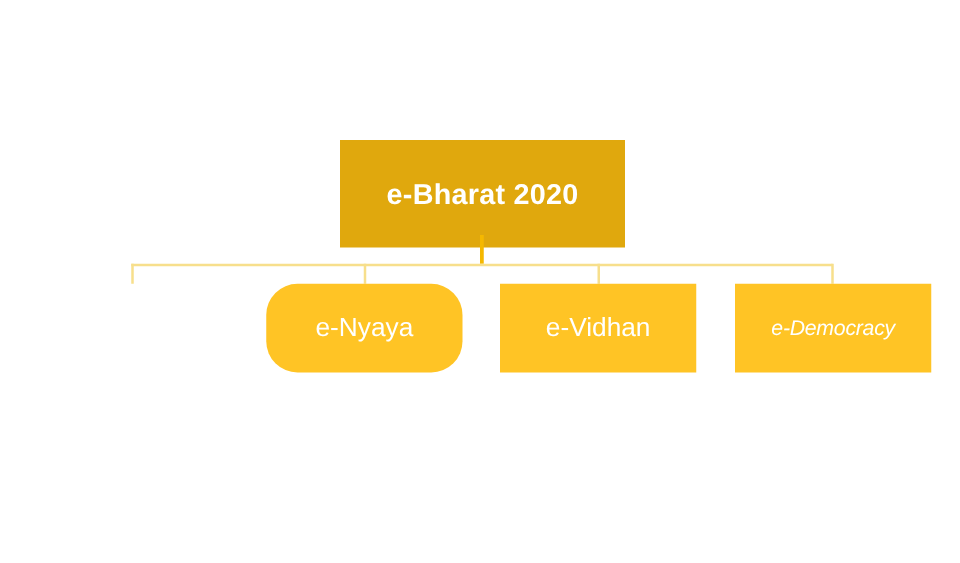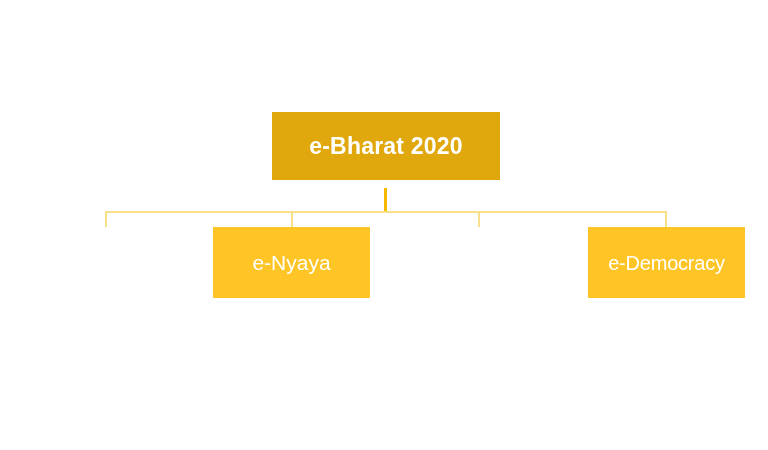--- a/index.html
+++ b/index.html
@@ -27,45 +27,46 @@
     box-sizing: border-box;
     text-align: center;
     color: #ffffff;
     user-select: none;
   }
 
   .node-root {
     left: 272px;
     top: 112px;
     width: 228px;
-    height: 68px;
+    height: 86px;
     background: #e0a80d;
     font-size: 23px;
     font-weight: bold;
     letter-spacing: 0.2px;
   }
 
   .node-child {
     top: 227px;
     width: 157px;
     height: 71px;
     background: #ffc425;
     font-size: 21px;
     font-weight: normal;
   }
 
   .node-child-1 { left: 28px; }
-  .node-child-2 { left: 213px; }
+  .node-child-2 { left: 213px; border-radius: 25px; }
   .node-child-3 { left: 400px; }
   .node-child-4 { left: 588px; }
 
   
   .node-child-4 .node-label {
-    font-size: 20px;
+    font-size: 17px;
     letter-spacing: -0.2px;
+    font-style: italic;
   }
 
   .node-label {
     display: block;
     line-height: 1;
     white-space: nowrap;
   }
 
   
   .connector {
@@ -116,18 +117,21 @@
   <div class="connector drop drop-1"></div>
   <div class="connector drop drop-2"></div>
   <div class="connector drop drop-3"></div>
   <div class="connector drop drop-4"></div>
 
 
   <div class="node node-child node-child-2">
     <span class="node-label">e-Nyaya</span>
   </div>
 
+  <div class="node node-child node-child-3">
+    <span class="node-label">e-Vidhan</span>
+  </div>
 
   <div class="node node-child node-child-4">
     <span class="node-label">e-Democracy</span>
   </div>
 
 </div>
 
 </body></html>

